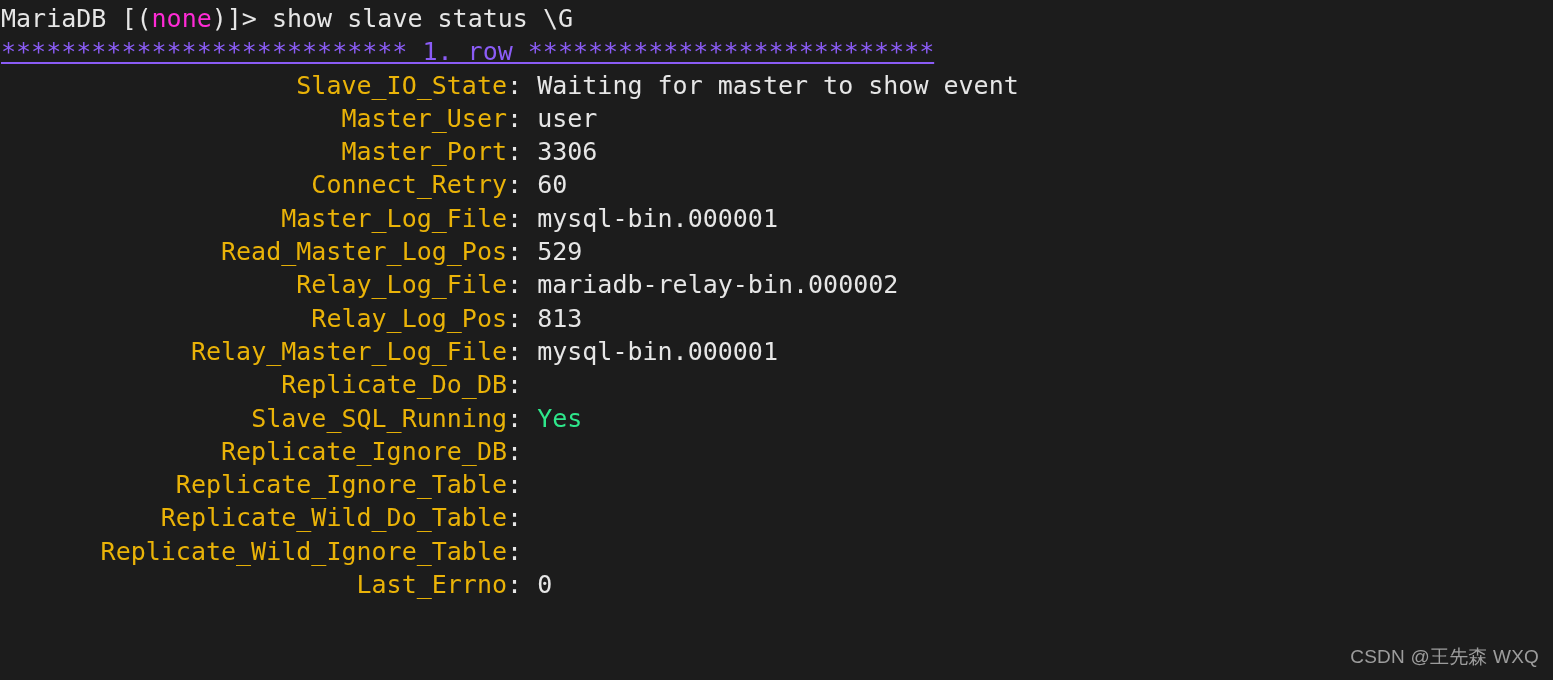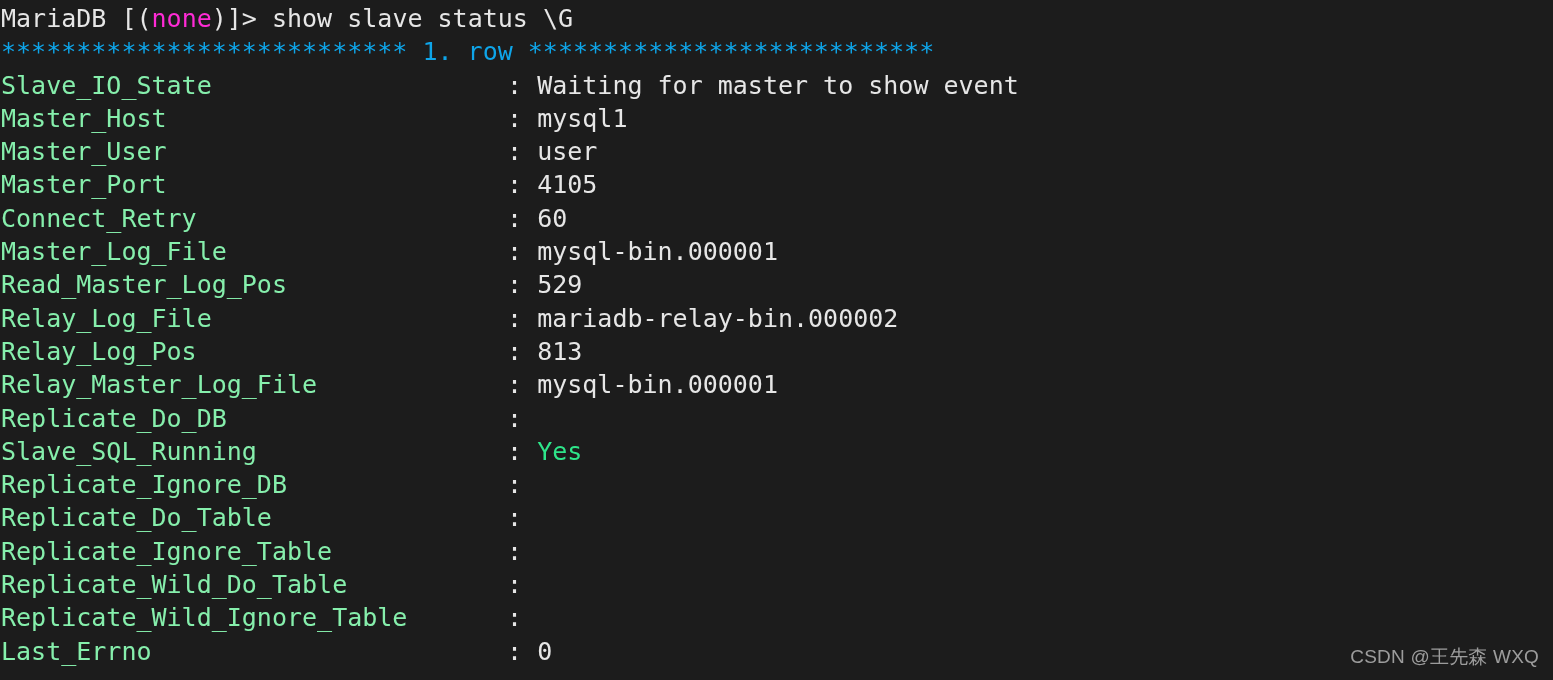--- a/index.html
+++ b/index.html
@@ -36,34 +36,35 @@
     height: 33.3px;
     font-size: 25px;
     line-height: 33.3px;
   }
 
   
   .tok-prompt   { color: #e6e6e6; }
   .tok-db       { color: #ff2bd6; }
   .tok-cmd      { color: #e6e6e6; }
 
-  .sep          { color: #0ea5e9; }
+  .sep          { color: #8b5cf6; text-decoration: underline; }
 
   
   .row {
     white-space: pre;
     height: 33.3px;
     line-height: 33.3px;
     font-size: 25px;
     display: block;
   }
   .label {
     display: inline-block;
     width: 506px;
-    color: #86efac;
+    text-align: right;
+    color: #eab308;
     white-space: pre;
   }
   .colon { color: #e6e6e6; }
   .value { color: #e6e6e6; white-space: pre; }
   .value.ok { color: #2ee68a; }
 
   #watermark {
     position: absolute;
     right: 14px;
     bottom: 12px;
@@ -80,33 +81,31 @@
 <body>
 
 <div id="terminal">
 
   <div class="line"><span class="tok-prompt">MariaDB </span><span class="tok-prompt">[(</span><span class="tok-db">none</span><span class="tok-prompt">)]&gt; </span><span class="tok-cmd">show slave status \G</span></div>
 
   <div class="line sep">*************************** 1. row ***************************</div>
 
   <div id="rows">
       <div class="row"><span class="label">Slave_IO_State</span><span class="colon">:</span><span> </span><span class="value">Waiting for master to show event</span></div>
-      <div class="row"><span class="label">Master_Host</span><span class="colon">:</span><span> </span><span class="value">mysql1</span></div>
       <div class="row"><span class="label">Master_User</span><span class="colon">:</span><span> </span><span class="value">user</span></div>
-      <div class="row"><span class="label">Master_Port</span><span class="colon">:</span><span> </span><span class="value">4105</span></div>
+      <div class="row"><span class="label">Master_Port</span><span class="colon">:</span><span> </span><span class="value">3306</span></div>
       <div class="row"><span class="label">Connect_Retry</span><span class="colon">:</span><span> </span><span class="value">60</span></div>
       <div class="row"><span class="label">Master_Log_File</span><span class="colon">:</span><span> </span><span class="value">mysql-bin.000001</span></div>
       <div class="row"><span class="label">Read_Master_Log_Pos</span><span class="colon">:</span><span> </span><span class="value">529</span></div>
       <div class="row"><span class="label">Relay_Log_File</span><span class="colon">:</span><span> </span><span class="value">mariadb-relay-bin.000002</span></div>
       <div class="row"><span class="label">Relay_Log_Pos</span><span class="colon">:</span><span> </span><span class="value">813</span></div>
       <div class="row"><span class="label">Relay_Master_Log_File</span><span class="colon">:</span><span> </span><span class="value">mysql-bin.000001</span></div>
       <div class="row"><span class="label">Replicate_Do_DB</span><span class="colon">:</span><span> </span><span class="value"></span></div>
       <div class="row"><span class="label">Slave_SQL_Running</span><span class="colon">:</span><span> </span><span class="value ok">Yes</span></div>
       <div class="row"><span class="label">Replicate_Ignore_DB</span><span class="colon">:</span><span> </span><span class="value"></span></div>
-      <div class="row"><span class="label">Replicate_Do_Table</span><span class="colon">:</span><span> </span><span class="value"></span></div>
       <div class="row"><span class="label">Replicate_Ignore_Table</span><span class="colon">:</span><span> </span><span class="value"></span></div>
       <div class="row"><span class="label">Replicate_Wild_Do_Table</span><span class="colon">:</span><span> </span><span class="value"></span></div>
       <div class="row"><span class="label">Replicate_Wild_Ignore_Table</span><span class="colon">:</span><span> </span><span class="value"></span></div>
       <div class="row"><span class="label">Last_Errno</span><span class="colon">:</span><span> </span><span class="value">0</span></div>
     </div>
 
   <div id="watermark">CSDN @王先森 WXQ</div>
 </div>
 
 </body></html>

